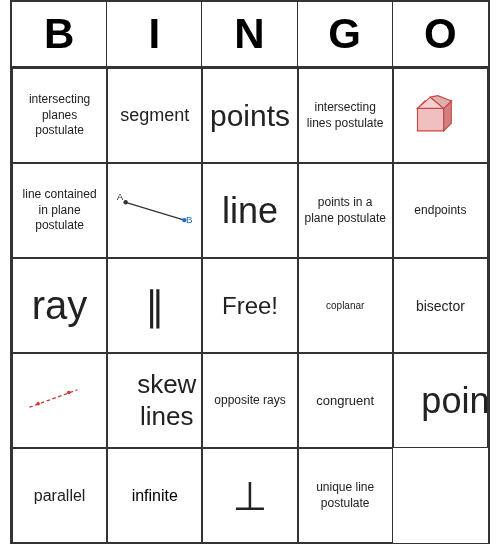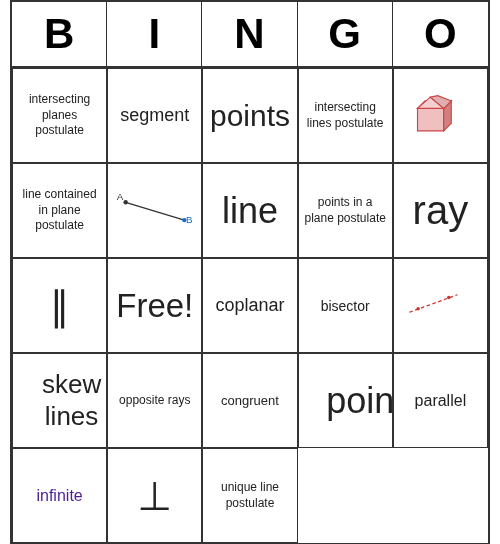--- a/index.html
+++ b/index.html
@@ -136,32 +136,35 @@
           <text x="80" y="38" font-size="11" fill="#1a6fc4">B</text>
         </svg>
       </div>
     </div>
     <div class="bingo-cell">
       <span style="font-size:36px; color:#222;">line</span>
     </div>
     <div class="bingo-cell">
       <span class="cell-text">points in a plane postulate</span>
     </div>
+    <div class="bingo-cell">
+      <span class="cell-text">endpoints</span>
+    </div>
 
     <div class="bingo-cell">
       <span style="font-size:40px; color:#222;">ray</span>
     </div>
     <div class="bingo-cell">
       <span style="font-size:40px; color:#222;">∥</span>
     </div>
     <div class="bingo-cell">
-      <span style="font-size:33px; color:#222;">Free!</span>
-    </div>
-    <div class="bingo-cell">
-      <span style="font-size:18px; color:#222;">coplanar</span>
+      <span style="font-size:24px; color:#222;">Free!</span>
+    </div>
+    <div class="bingo-cell">
+      <span style="font-size:10px; color:#222;">coplanar</span>
     </div>
     <div class="bingo-cell">
       <span style="font-size:14px; color:#222;">bisector</span>
     </div>
 
     <div class="bingo-cell">
 
       <div class="skew-drawing">
         <svg viewBox="0 0 80 40" xmlns="http://www.w3.org/2000/svg">
           <line x1="5" y1="30" x2="60" y2="10" stroke="#cc3333" stroke-width="1.5" stroke-dasharray="4,3"></line>
@@ -180,21 +183,21 @@
       <span style="font-size:13px; color:#222;">congruent</span>
     </div>
     <div class="bingo-cell">
       <span style="font-size:36px; color:#222; font-weight:normal;margin-left:40px;">point</span>
     </div>
 
     <div class="bingo-cell">
       <span style="font-size:16px; color:#222;">parallel</span>
     </div>
     <div class="bingo-cell">
-      <span style="font-size:16px; color:#4c1d95;">infinite</span>
+      <span style="font-size:16px; color:#000000;">infinite</span>
     </div>
     <div class="bingo-cell">
       <span style="font-size:40px; color:#222;">⊥</span>
     </div>
     <div class="bingo-cell">
       <span class="cell-text">unique line postulate</span>
     </div>
 
   </div>
 </div>

